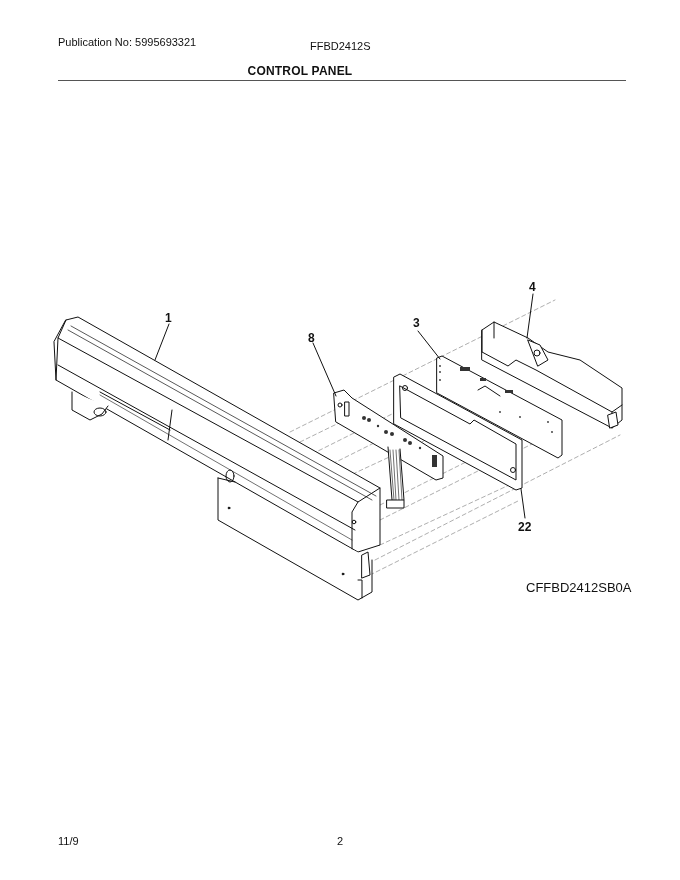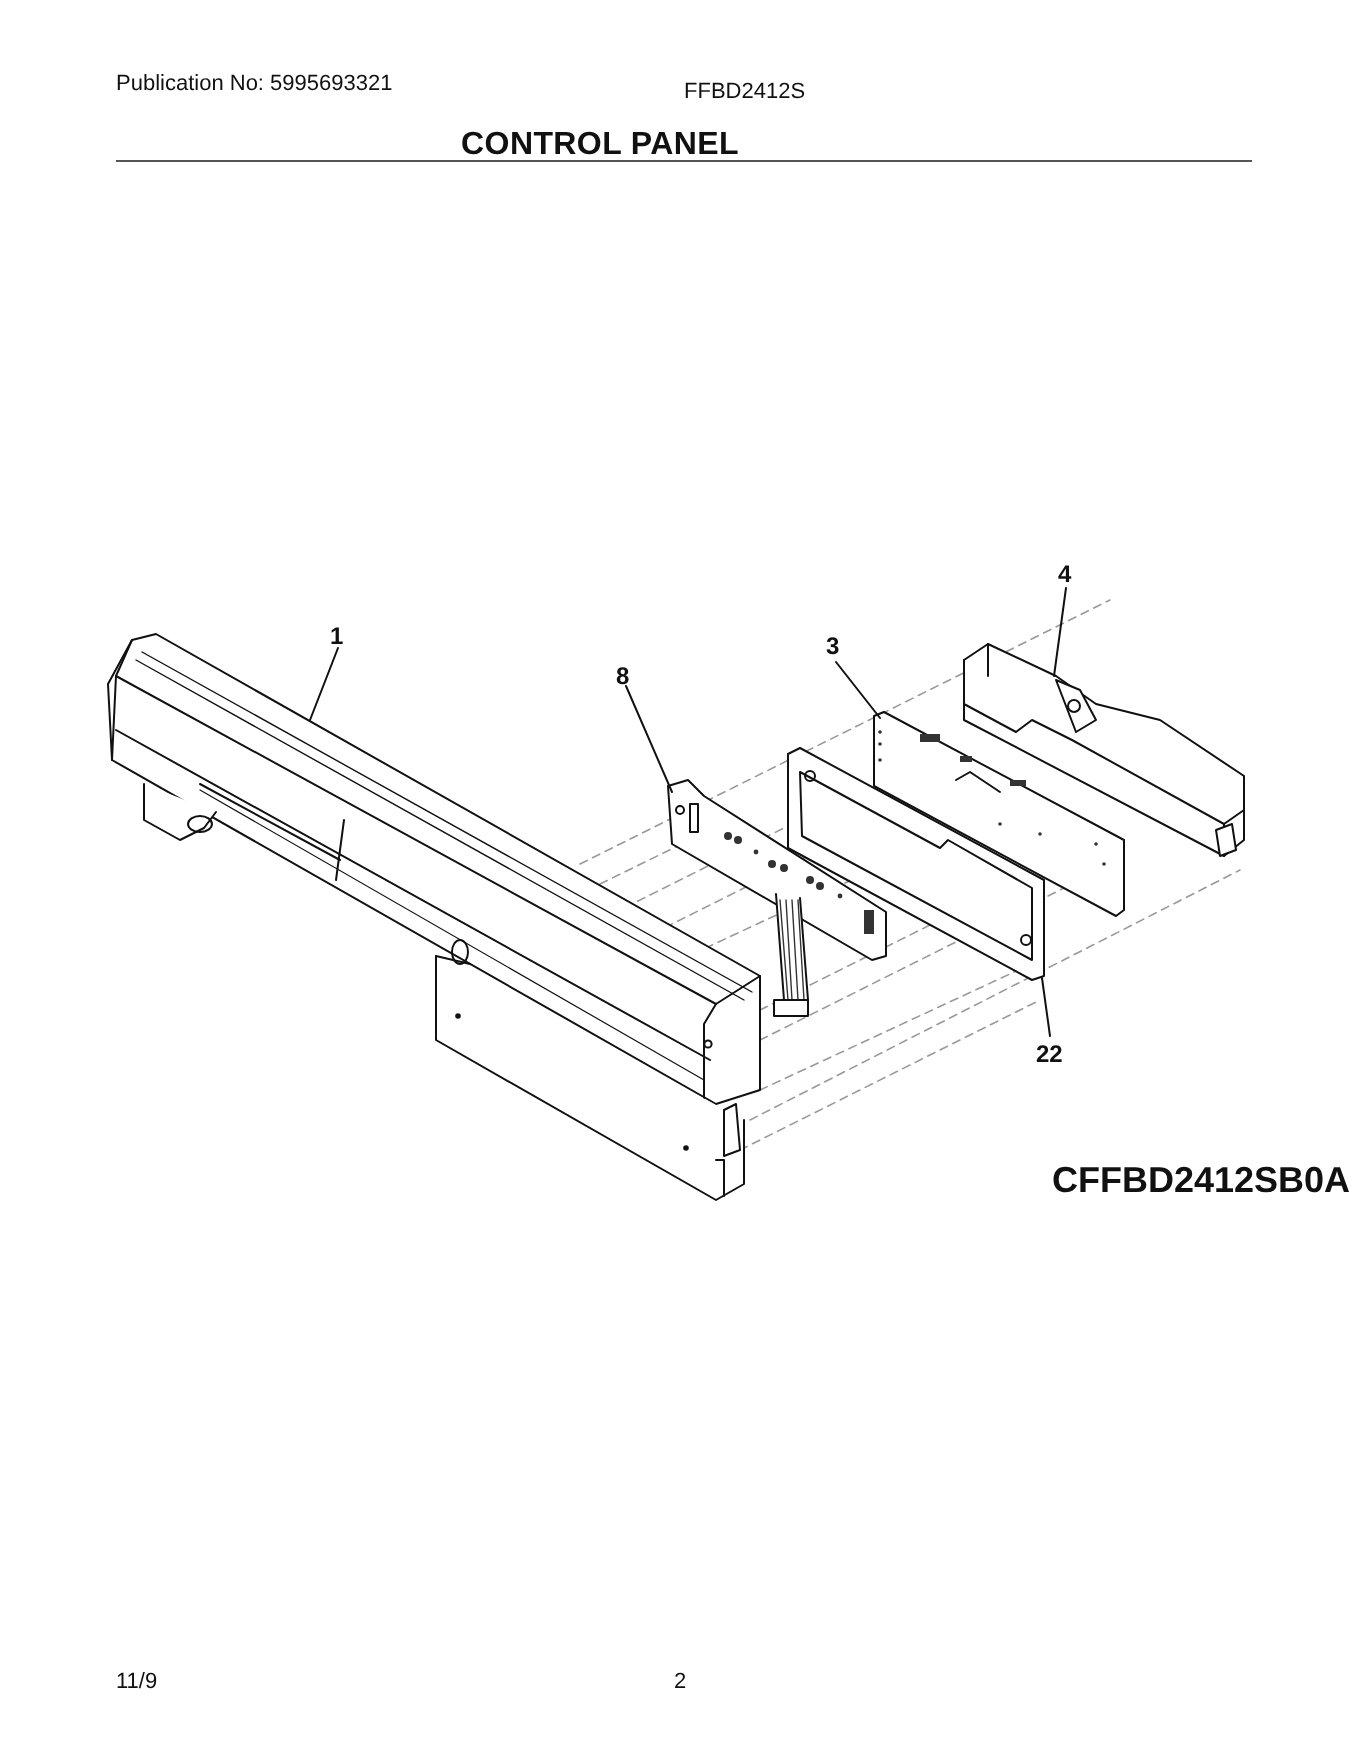--- a/index.html
+++ b/index.html
@@ -1,25 +1,25 @@
 <!DOCTYPE html>
 <html><head>
 <meta charset="utf-8">
 <style>
   html, body { margin: 0; padding: 0; background: #ffffff; }
   body { width: 680px; height: 880px; position: relative; overflow: hidden;
          font-family: "Liberation Sans", sans-serif; color: #111; }
   .hdr-left { position: absolute; left: 58px; top: 36px; font-size: 11px; }
-  .hdr-mid  { position: absolute; left: 310px; top: 40px; font-size: 11px; margin-left: 32px; }
+  .hdr-mid  { position: absolute; left: 310px; top: 40px; font-size: 11px; }
   .section-title { position: absolute; left: 0; width: 600px; text-align: center; top: 64px;
-                   font-size: 16px; font-weight: bold; letter-spacing: 0.2px; padding-left: 0; }
+                   font-size: 12px; font-weight: bold; letter-spacing: 0.2px; padding-left: 0; }
   .rule { position: absolute; left: 58px; width: 568px; top: 80px; height: 0;
           border-top: 1.5px solid #555; }
   .diagram { position: absolute; left: 0; top: 0; width: 680px; height: 880px; }
-  .fig-code { position: absolute; left: 526px; top: 580px; font-size: 18px; font-weight: bold; }
+  .fig-code { position: absolute; left: 526px; top: 580px; font-size: 13px; font-weight: normal; }
   .ftr-left { position: absolute; left: 58px; top: 835px; font-size: 11px; }
   .ftr-mid  { position: absolute; left: 337px; top: 835px; font-size: 11px; }
   .callout { position: absolute; font-size: 12px; font-weight: bold; }
 </style>
 </head>
 <body>
 
 <div class="hdr-left">Publication No: 5995693321</div>
 <div class="hdr-mid">FFBD2412S</div>
 <div class="section-title">CONTROL PANEL</div>

